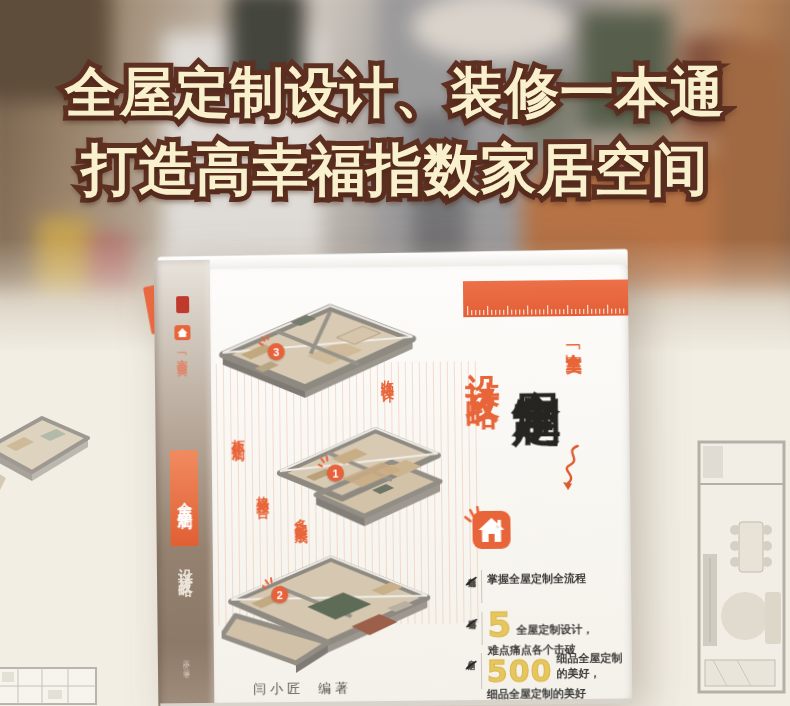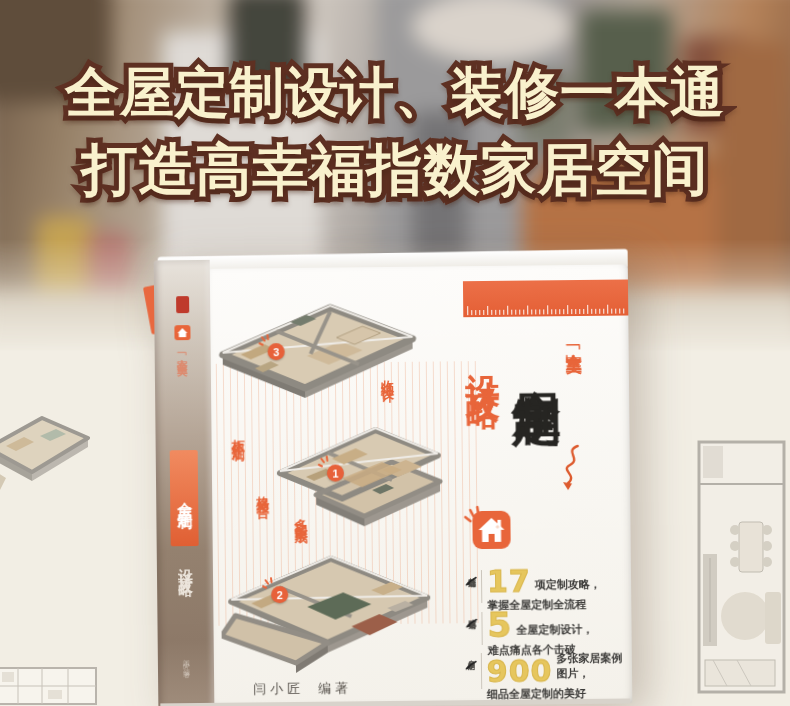--- a/index.html
+++ b/index.html
@@ -285,24 +285,20 @@
       <div class="feat" style="top:303px;">
         <div class="feat-tagcol">
           <span class="feat-tag">基础篇</span>
           <svg class="feat-arrow" width="12" height="10" viewBox="0 0 12 10">
             <path d="M11 1.5 C7 3.5 5 5 1.5 8.5" stroke="#222" stroke-width="1.6" fill="none" stroke-linecap="round"></path>
             <polygon points="0.5,9.5 5,8 3,5.5" fill="#222"></polygon>
           </svg>
         </div>
         <div class="feat-div"></div>
         <div class="feat-body">
-          <div class="feat-line1">
-            <span class="feat-num">17</span>
-            <span class="feat-t1">项定制攻略，</span>
-          </div>
           <div class="feat-t2">掌握全屋定制全流程</div>
         </div>
       </div>
 
       <div class="feat" style="top:345px;">
         <div class="feat-tagcol">
           <span class="feat-tag">攻略篇</span>
           <svg class="feat-arrow" width="12" height="10" viewBox="0 0 12 10">
             <path d="M11 1.5 C7 3.5 5 5 1.5 8.5" stroke="#222" stroke-width="1.6" fill="none" stroke-linecap="round"></path>
             <polygon points="0.5,9.5 5,8 3,5.5" fill="#222"></polygon>
@@ -322,22 +318,22 @@
         <div class="feat-tagcol">
           <span class="feat-tag" style="font-size:7px;">全屋定制</span>
           <svg class="feat-arrow" width="12" height="10" viewBox="0 0 12 10">
             <path d="M11 1.5 C7 3.5 5 5 1.5 8.5" stroke="#222" stroke-width="1.6" fill="none" stroke-linecap="round"></path>
             <polygon points="0.5,9.5 5,8 3,5.5" fill="#222"></polygon>
           </svg>
         </div>
         <div class="feat-div" style="height:36px;"></div>
         <div class="feat-body">
           <div class="feat-line1">
-            <span class="feat-num">900</span>
-            <span class="feat-t1">多张家居案例图片，</span>
+            <span class="feat-num">500</span>
+            <span class="feat-t1">细品全屋定制的美好，</span>
           </div>
           <div class="feat-t2">细品全屋定制的美好</div>
         </div>
       </div>
 
       <div class="cov-author">
         <span>闫小匠</span>
         <span>编著</span>
       </div>
     </div>

